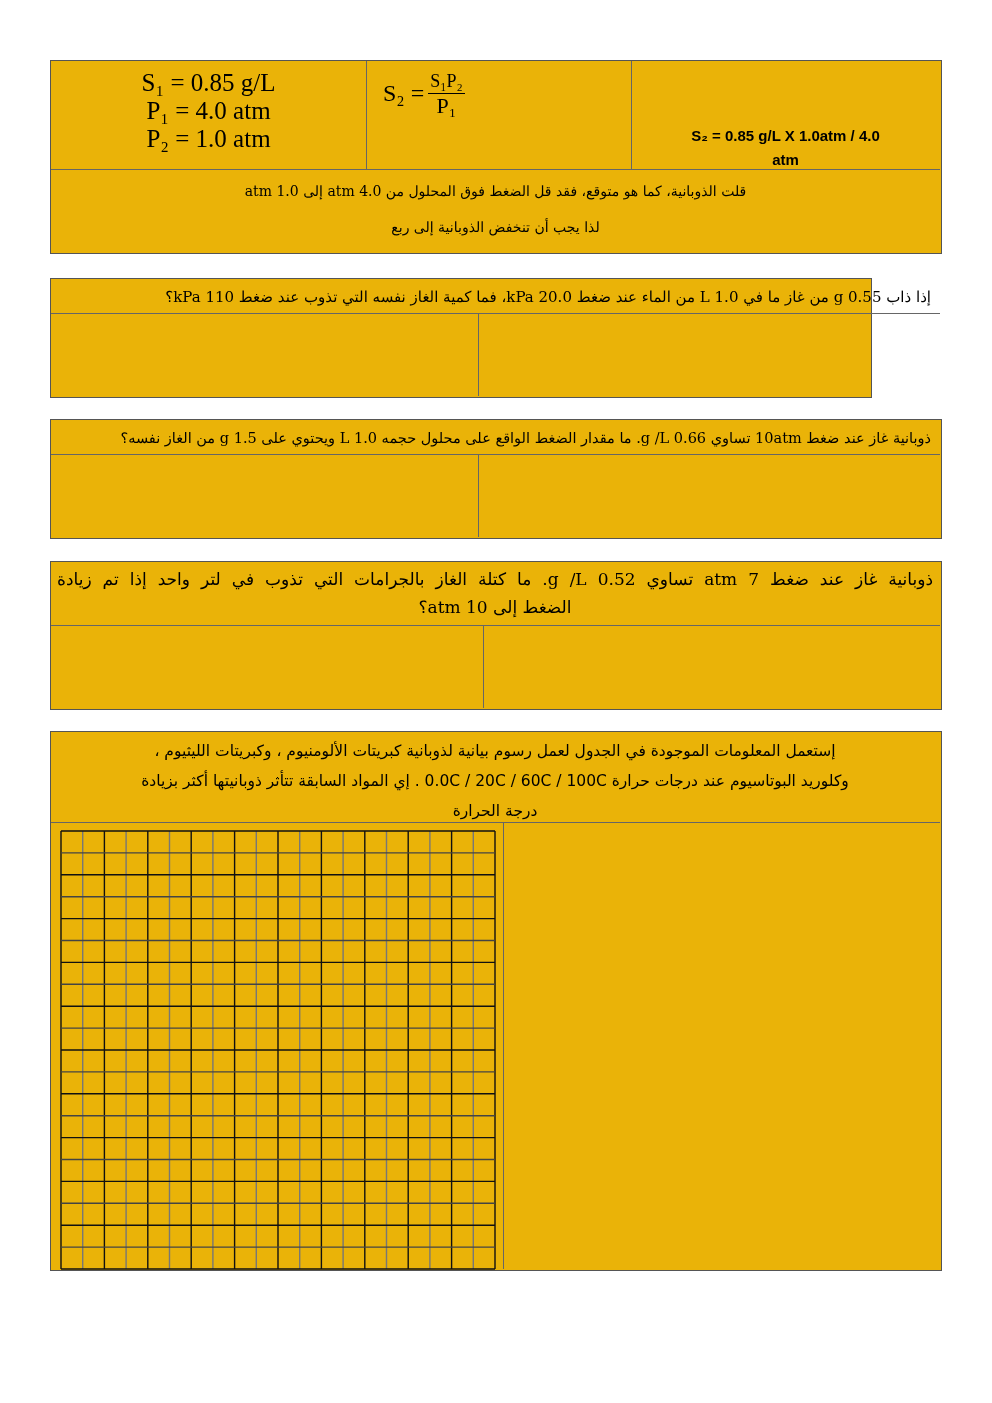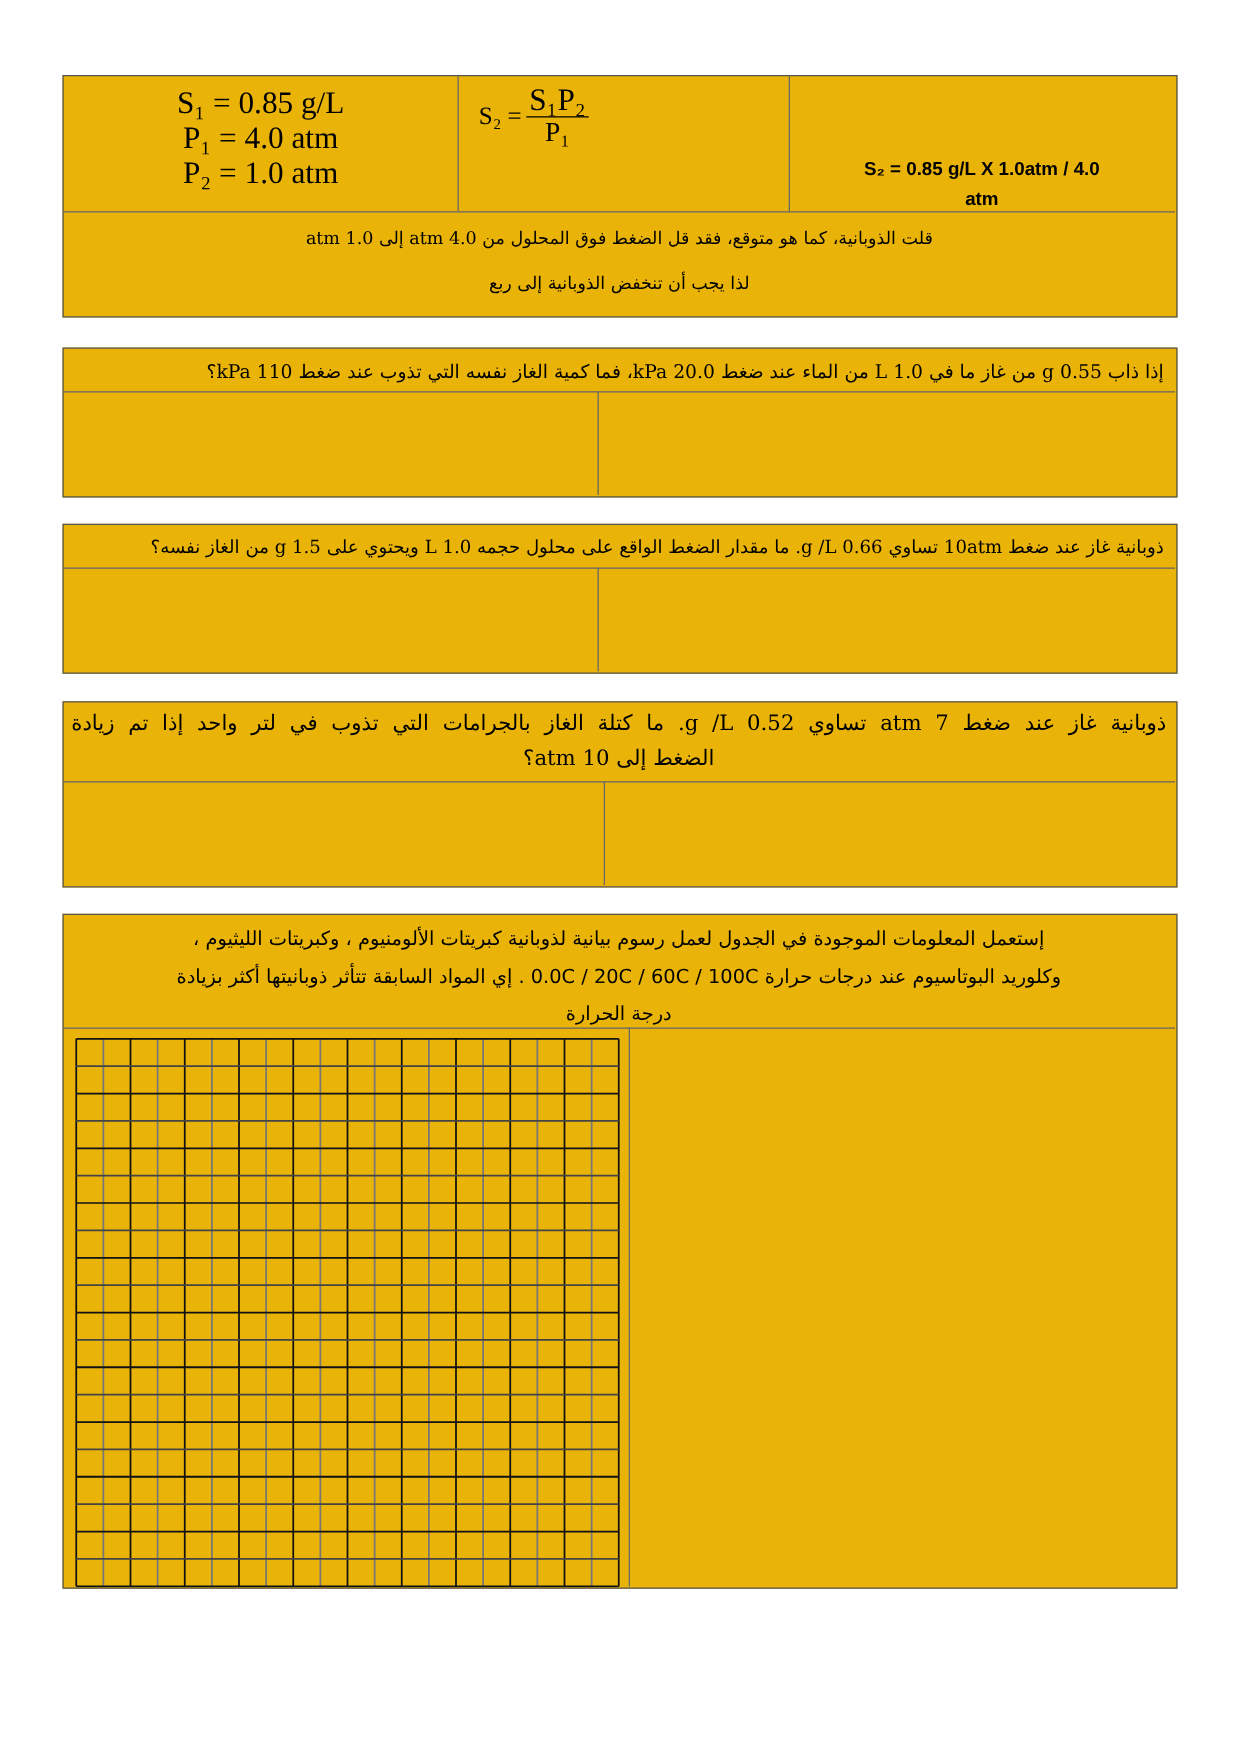--- a/index.html
+++ b/index.html
@@ -6,58 +6,58 @@
   body { width:992px; height:1403px; position:relative; font-family:"DejaVu Serif", serif; color:#000; }
   .box { position:absolute; border:1.5px solid #555; box-sizing:border-box; background:#eab308; }
   .cell { position:absolute; box-sizing:border-box; }
   .vline { position:absolute; width:0; border-left:1.5px solid #666; }
   .hline { position:absolute; height:0; border-top:1.5px solid #666; }
   .math { font-family:"Liberation Serif", serif; font-size:25px; line-height:28px; text-align:center; }
   .calc { font-family:"Liberation Sans", sans-serif; font-weight:bold; font-size:15px; line-height:24px; text-align:center; }
   .ar { direction:rtl; text-align:center; font-family:"DejaVu Serif", serif; }
   .q { direction:rtl; text-align:right; font-family:"DejaVu Serif", serif; font-size:15px; white-space:nowrap; overflow:hidden; }
   .frac { display:inline-block; vertical-align:middle; text-align:center; }
-  .frac .num { display:block; border-bottom:1.5px solid #000; padding:0 2px; font-size:25px; line-height:24px; }
+  .frac .num { display:block; border-bottom:1.5px solid #000; padding:0 2px; font-size:18px; line-height:24px; }
   .frac .den { display:block; font-size:22px; line-height:24px; }
   #grid { position:absolute; left:60px; top:830px; }
 </style>
 </head>
 <body>
 
 <div class="box" style="left:50px;top:60px;width:892px;height:194px;">
   <div class="vline" style="left:315px;top:0;height:108px;"></div>
   <div class="vline" style="left:580px;top:0;height:108px;"></div>
   <div class="hline" style="left:0;top:108px;width:889px;"></div>
 
   <div class="cell math" style="left:0;top:8px;width:315px;">
     <div>S₁ = 0.85 g/L</div>
     <div>P₁ = 4.0 atm</div>
     <div>P₂ = 1.0 atm</div>
   </div>
 
   <div class="cell" style="left:332px;top:8px;width:240px;font-family:'Liberation Serif',serif;">
-    <span style="font-size:20px;vertical-align:middle;">S₂ =</span>
+    <span style="font-size:24px;vertical-align:middle;">S₂ =</span>
     <span class="frac">
       <span class="num">S₁P₂</span>
       <span class="den">P₁</span>
     </span>
   </div>
 
   <div class="cell calc" style="left:582px;top:22px;width:305px;margin-top:41px;">
     <div>S₂ = 0.85 g/L X 1.0atm / 4.0</div>
     <div>atm</div>
   </div>
 
   <div class="cell ar" style="left:0;top:112px;width:889px;font-size:14px;line-height:36px;">
     <div>قلت الذوبانية، كما هو متوقع، فقد قل الضغط فوق المحلول من 4.0 atm إلى 1.0 atm</div>
     <div>لذا يجب أن تنخفض الذوبانية إلى ربع</div>
   </div>
 </div>
 
-<div class="box" style="left:50px;top:278px;width:892px;height:120px;">
+<div class="box" style="left:50px;top:278px;width:822px;height:120px;">
   <div class="cell q" style="left:8px;top:4px;width:872px;line-height:28px;">إذا ذاب 0.55 g من غاز ما في 1.0 L من الماء عند ضغط 20.0 kPa، فما كمية الغاز نفسه التي تذوب عند ضغط 110 kPa؟</div>
   <div class="hline" style="left:0;top:34px;width:889px;"></div>
   <div class="vline" style="left:427px;top:34px;height:83px;"></div>
   <div class="cell" style="left:0;top:36px;width:427px;height:82px;"></div>
   <div class="cell" style="left:429px;top:36px;width:458px;height:82px;"></div>
 </div>
 
 <div class="box" style="left:50px;top:419px;width:892px;height:120px;">
   <div class="cell q" style="left:8px;top:4px;width:872px;line-height:28px;font-size:14.5px;">ذوبانية غاز عند ضغط 10atm تساوي 0.66 g /L. ما مقدار الضغط الواقع على محلول حجمه 1.0 L ويحتوي على 1.5 g من الغاز نفسه؟</div>
   <div class="hline" style="left:0;top:34px;width:889px;"></div>

